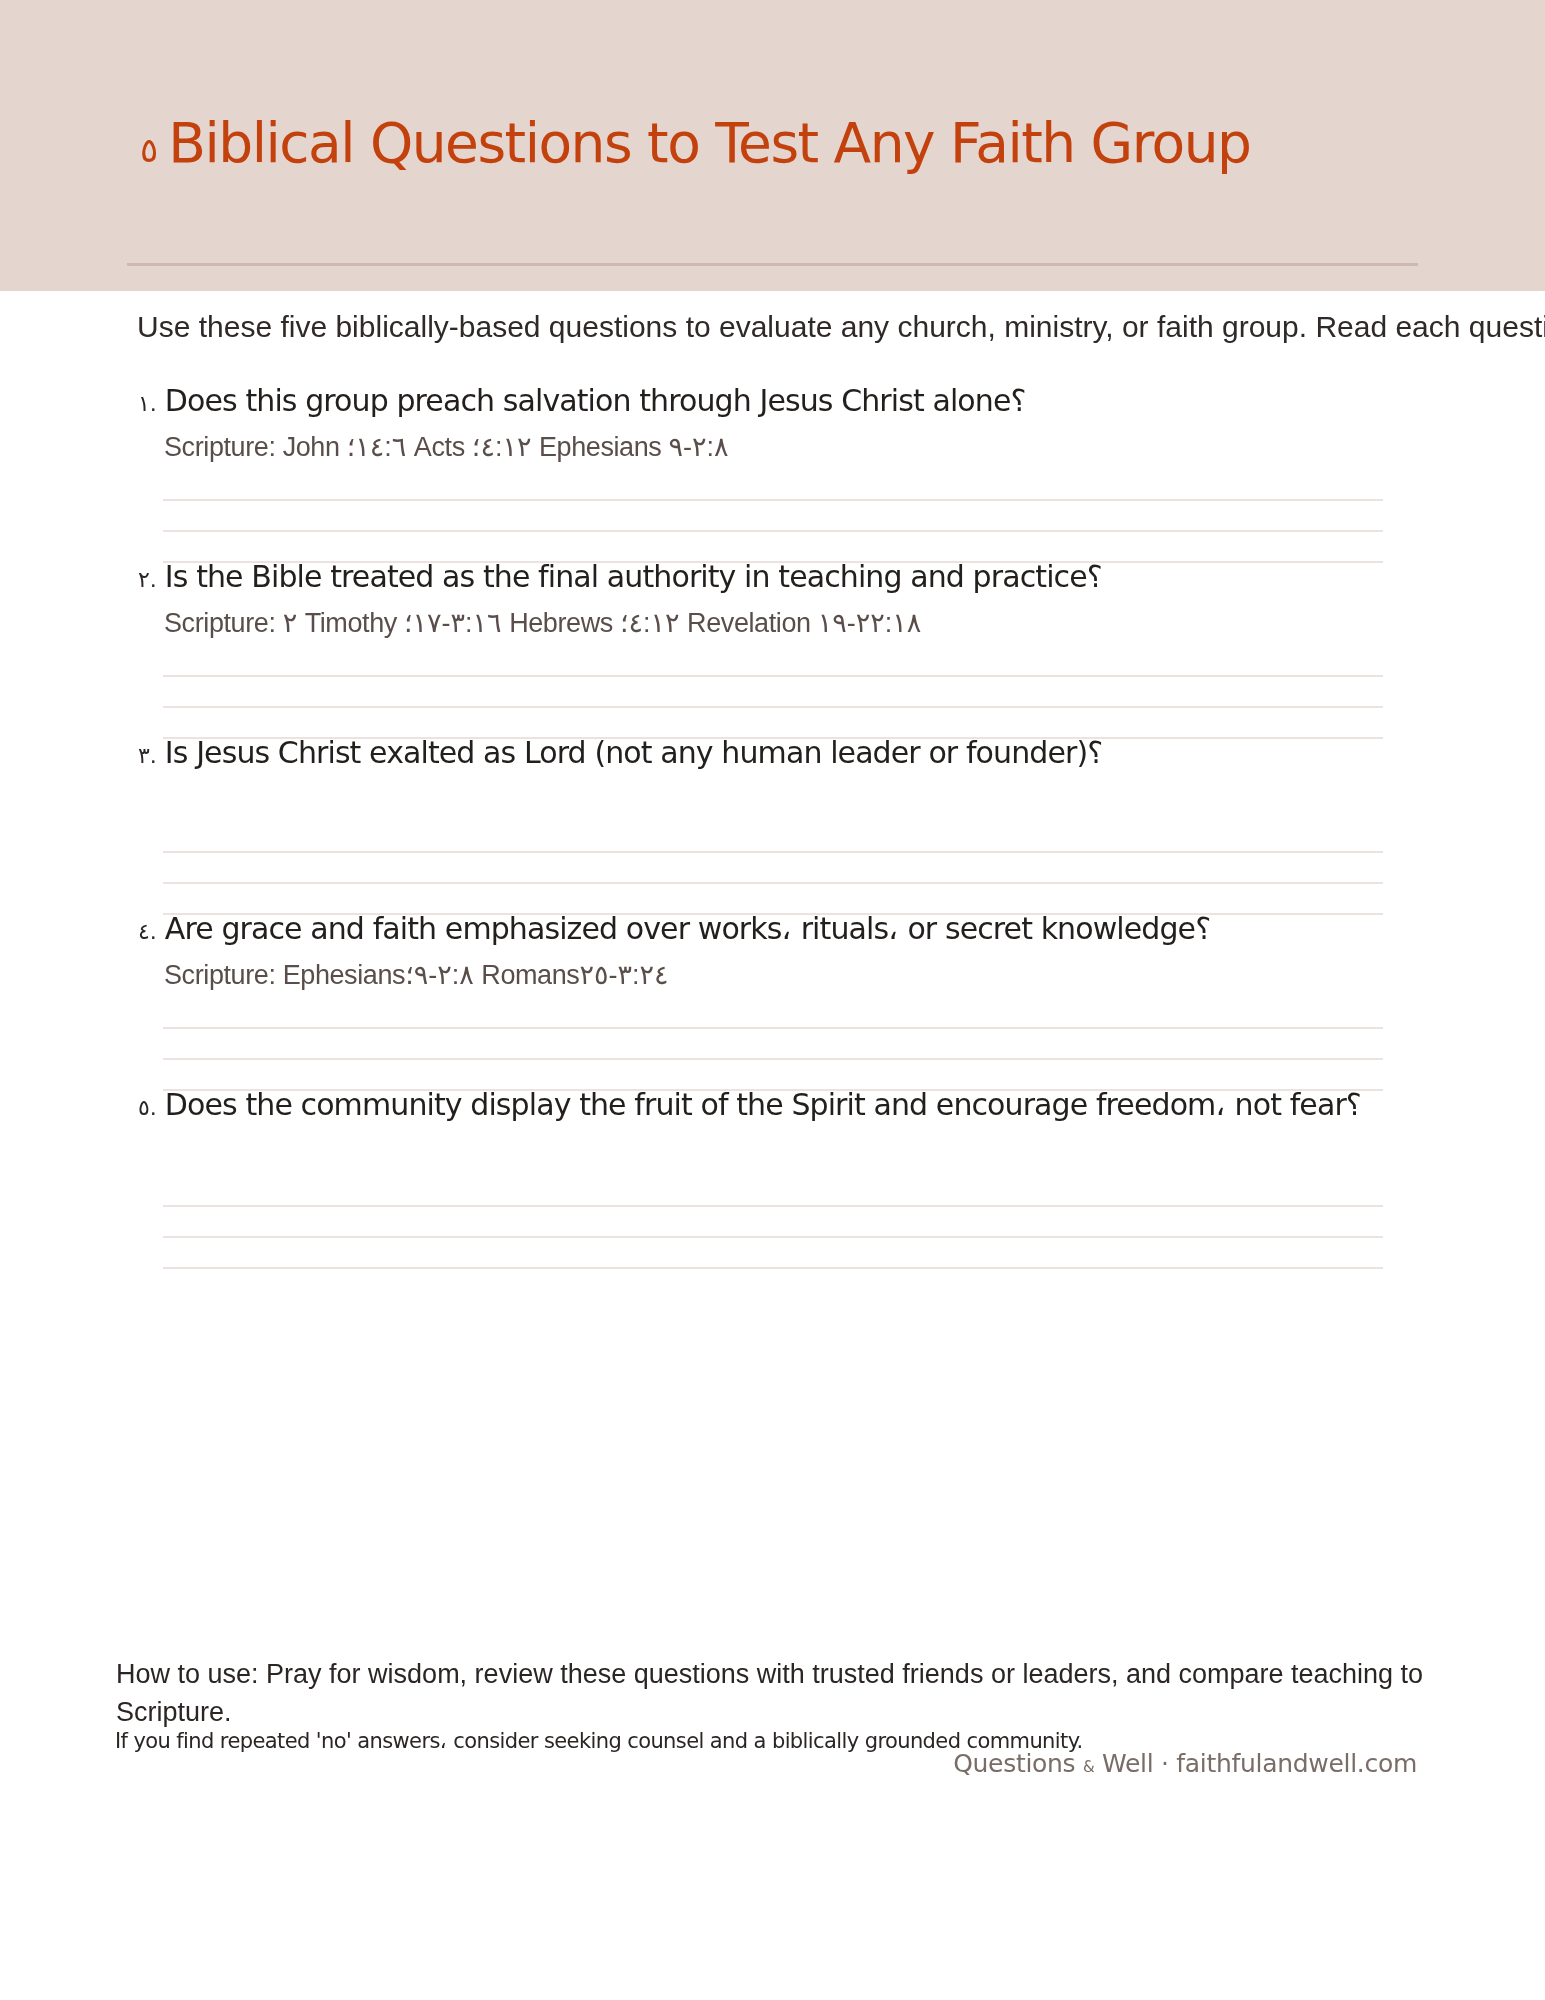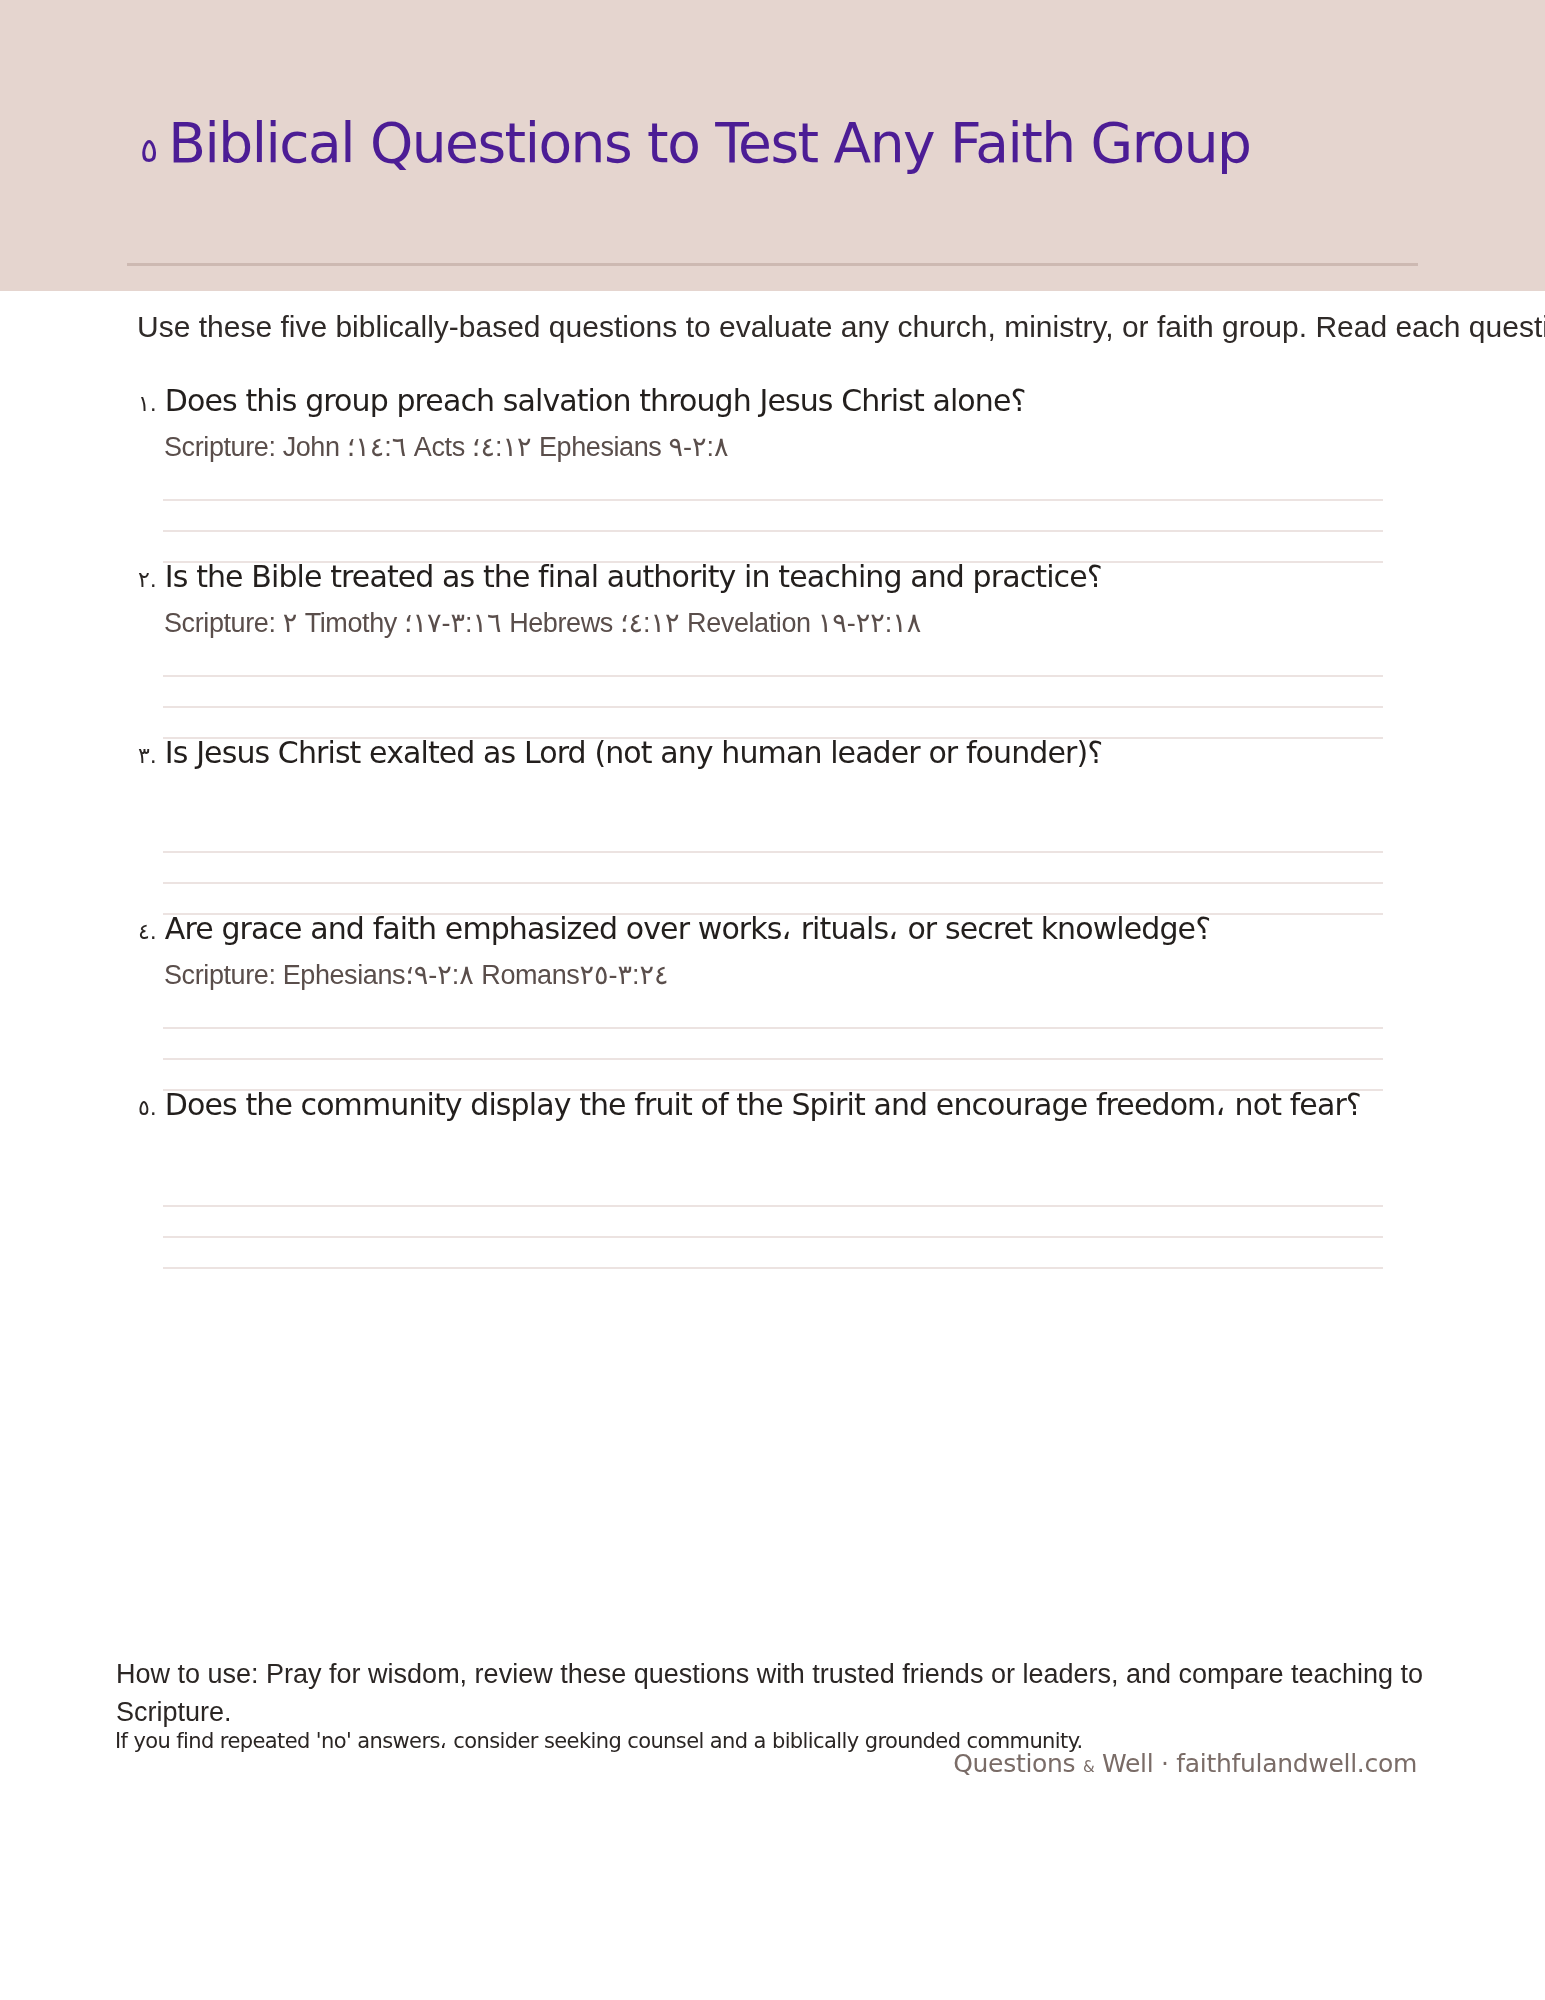--- a/index.html
+++ b/index.html
@@ -8,21 +8,21 @@
     background: #ffffff; color: #2b2624;
     font-family: "DejaVu Sans", sans-serif;
   }
   .header {
     position: absolute; left: 0; top: 0; width: 1545px; height: 291px;
     background: #e5d5cf;
   }
   .title {
     position: absolute; left: 140px; top: 108px;
     font-size: 55px; line-height: 70px; white-space: nowrap;
-    color: #4c1d95; letter-spacing: -1.5px;
+    color: #c2410c; letter-spacing: -1.5px;
     font-family: "DejaVu Sans", sans-serif;
   }
   .title .num { font-size: 34px; margin-right: 10px; }
   .header-rule {
     position: absolute; left: 127px; top: 263px; width: 1291px; height: 3px;
     background: #cdb9b2;
   }
   .intro {
     position: absolute; left: 137px; top: 307px; white-space: nowrap;
     font-family: "Liberation Sans", sans-serif; font-size: 30px; line-height: 40px;

